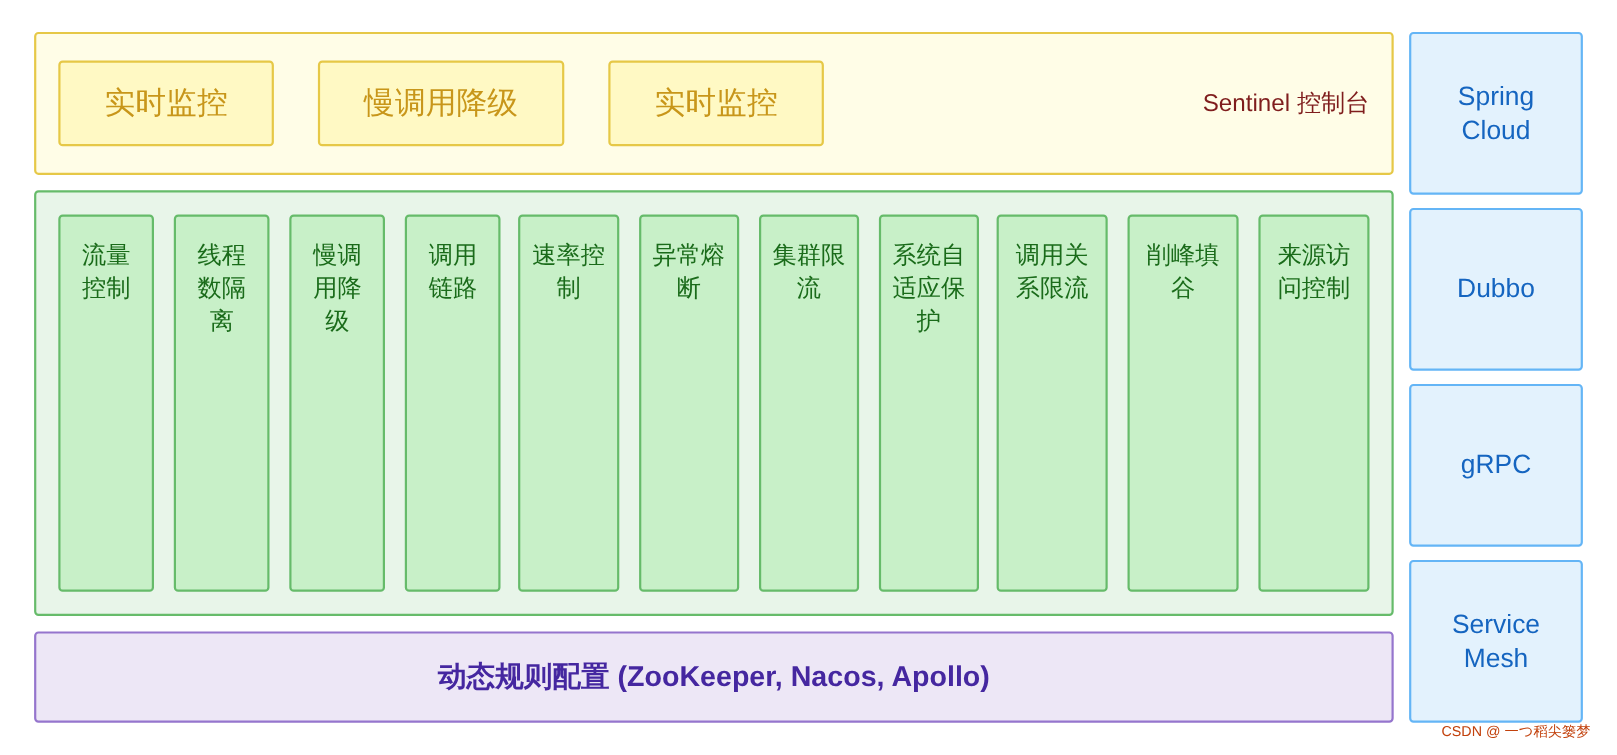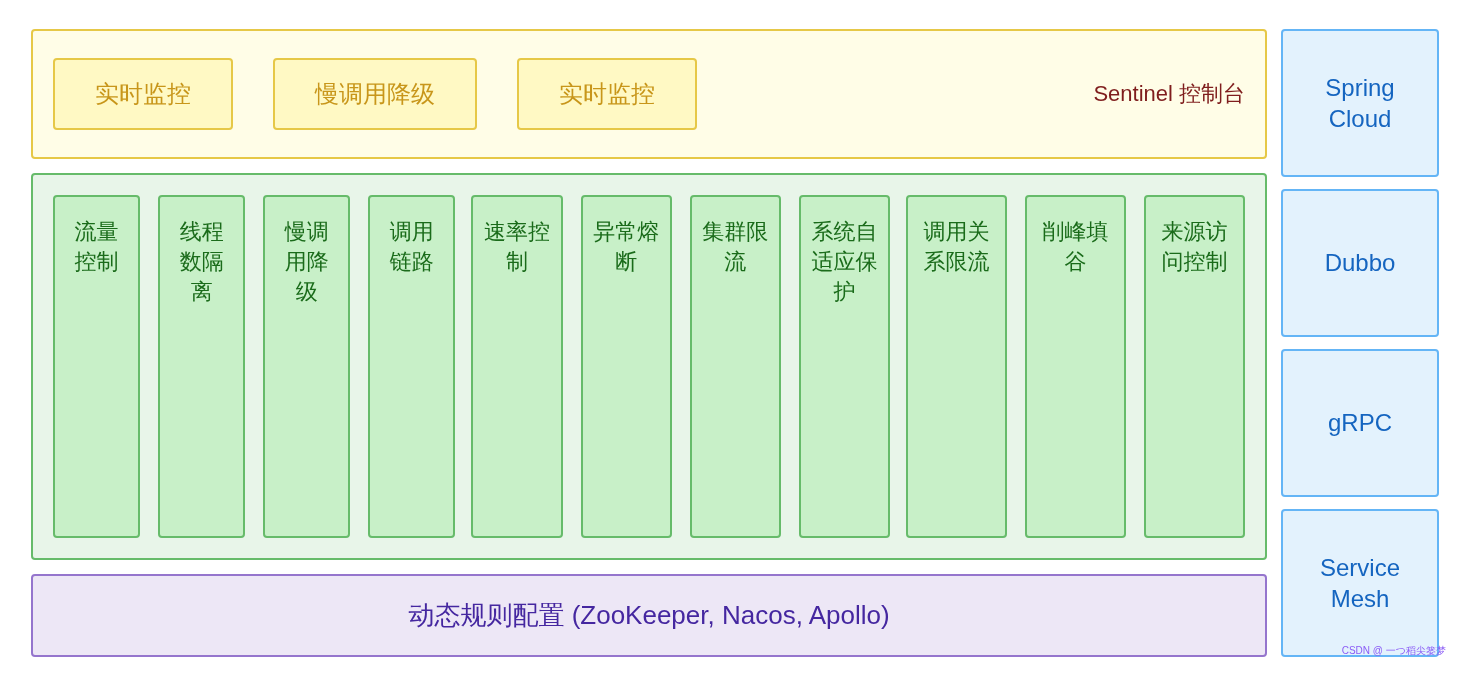--- a/index.html
+++ b/index.html
@@ -44,21 +44,21 @@
       display: flex;
       flex-direction: row;
       gap: 40px;
       flex: 1;
     }
     .sentinel-box {
       background: #fff9c4;
       border: 2px solid #e6c847;
       border-radius: 4px;
       padding: 18px 40px;
-      font-size: 24px;
+      font-size: 28px;
       color: #c8961a;
       font-weight: 500;
       text-align: center;
       min-width: 180px;
     }
     .sentinel-label {
       color: #7f1d1d;
       font-size: 22px;
       font-weight: 500;
       white-space: nowrap;
@@ -93,21 +93,21 @@
     }
     
     .dynamic-panel {
       background: #ede7f6;
       border: 2px solid #9575cd;
       border-radius: 4px;
       padding: 22px;
       text-align: center;
       font-size: 26px;
       color: #4527a0;
-      font-weight: 400;
+      font-weight: 700;
     }
     
     .right-sidebar {
       width: 158px;
       display: flex;
       flex-direction: column;
       gap: 12px;
     }
     .sidebar-item {
       flex: 1;
@@ -210,13 +210,13 @@
     <div class="sidebar-item">
       <span>gRPC</span>
     </div>
     <div class="sidebar-item">
       <span>Service<br>Mesh</span>
     </div>
   </div>
 
 </div>
 
-<div class="watermark" style="position:fixed;bottom:28px;right:24px;font-size:10px;color:#8b5cf6;">CSDN @ 一つ稻尖篓梦</div>
+<div class="watermark" style="position:fixed;bottom:12px;right:24px;font-size:13px;color:#c2410c;">CSDN @ 一つ稻尖篓梦</div>
 
 </body></html>

